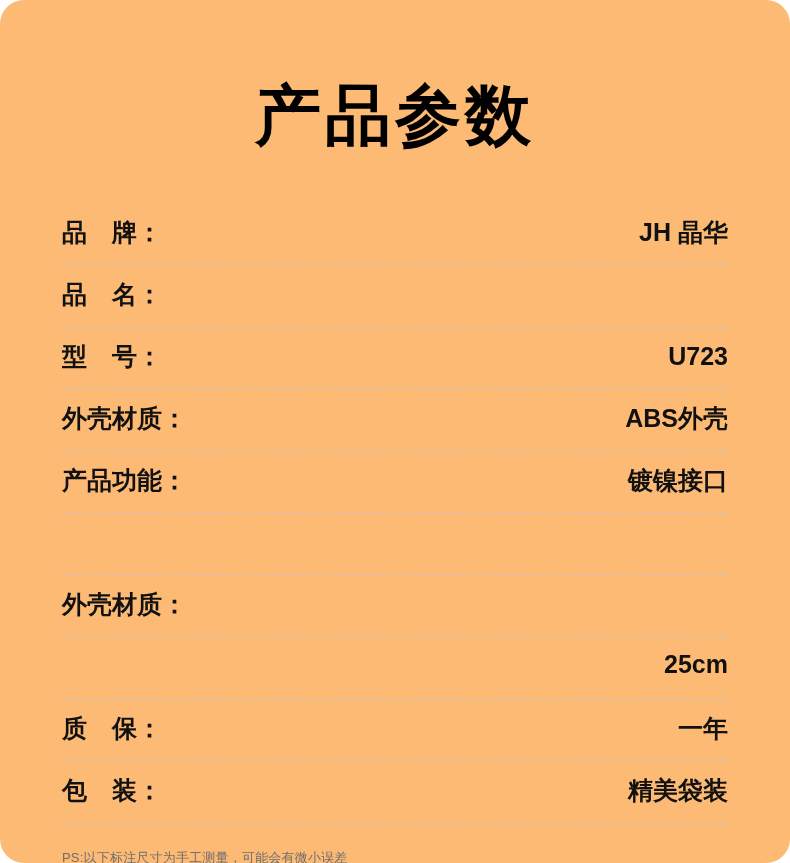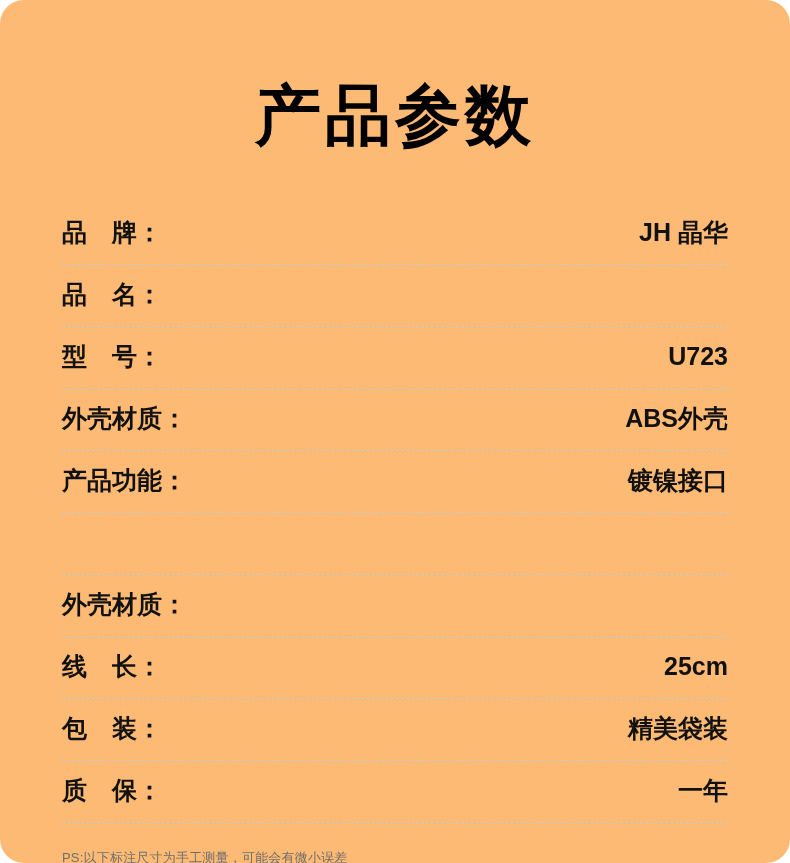--- a/index.html
+++ b/index.html
@@ -101,31 +101,30 @@
     </div>
 
     <div class="spec-row">
     </div>
 
     <div class="spec-row">
       <span class="spec-label">外壳材质：</span>
     </div>
 
     <div class="spec-row">
-      <span class="spec-label">线　长：</span>
       <span class="spec-value">25cm</span>
+    </div>
+
+    <div class="spec-row">
+      <span class="spec-label">质　保：</span>
+      <span class="spec-value">一年</span>
     </div>
 
     <div class="spec-row">
       <span class="spec-label">包　装：</span>
       <span class="spec-value">精美袋装</span>
-    </div>
-
-    <div class="spec-row">
-      <span class="spec-label">质　保：</span>
-      <span class="spec-value">一年</span>
     </div>
 
   </div>
 
   <div class="note">PS:以下标注尺寸为手工测量，可能会有微小误差</div>
 
 </div>
 
 </body></html>

